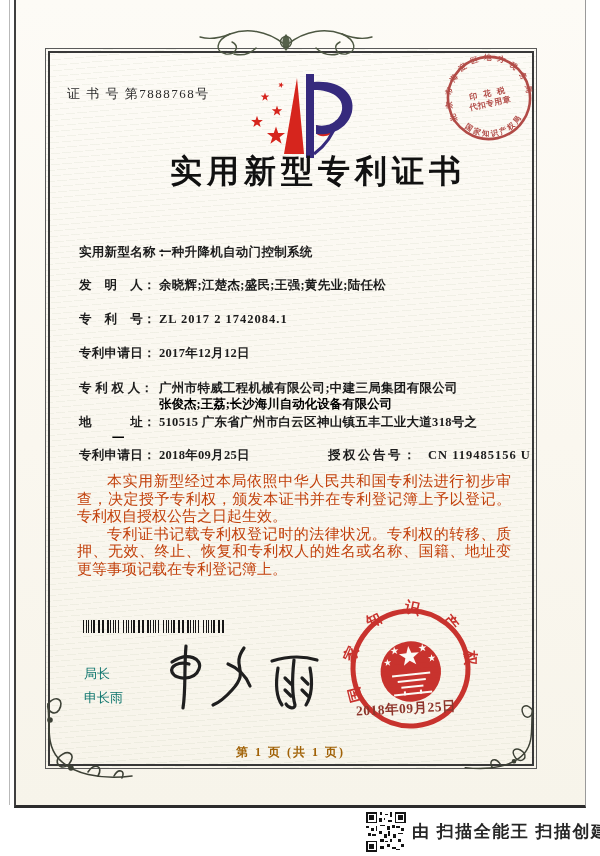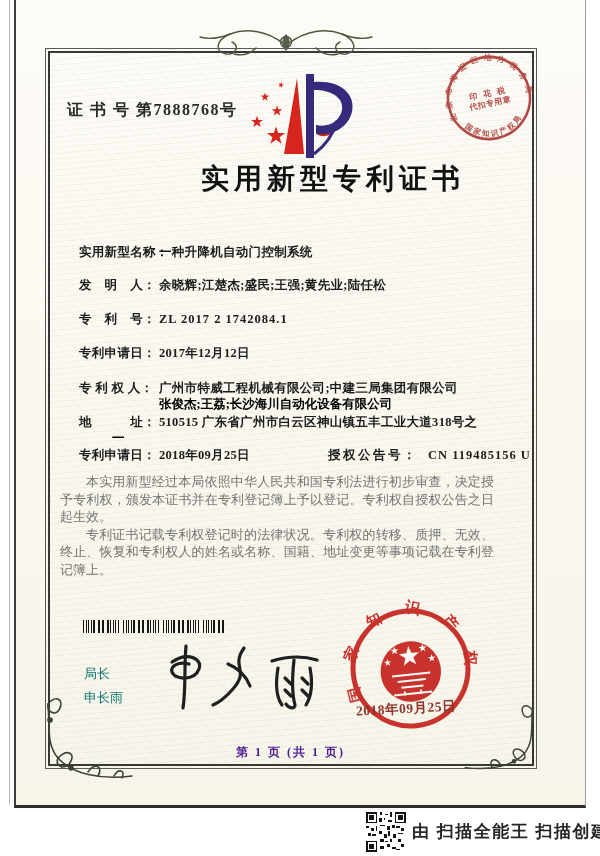--- a/index.html
+++ b/index.html
@@ -14,40 +14,40 @@
     box-sizing:border-box;
   }
   .paper::before{content:"";position:absolute;left:-7px;top:0;width:1px;height:100%;background:#b9b9b9;}
   .frame{
     position:absolute;left:45px;top:48px;width:492px;height:721px;
     border:1px solid #5a5a5a;box-sizing:border-box;
     background:repeating-linear-gradient(175deg, rgba(150,166,130,0.10) 0 0.8px, transparent 0.8px 5.5px);
   }
   .frame::after{content:"";position:absolute;inset:2px;border:2px solid #383838;}
   .abs{position:absolute;white-space:nowrap;}
-  .cert-no{left:67px;top:100px;font-size:16px;letter-spacing:1.5px;font-weight:bold;color:#2a2a2a;}
-  .title{left:170px;top:160px;font-size:28px;font-weight:bold;letter-spacing:5px;color:#111;margin-left:31px;}
+  .cert-no{left:67px;top:85px;font-size:13px;letter-spacing:1.5px;font-weight:normal;color:#2a2a2a;}
+  .title{left:170px;top:150px;font-size:32px;font-weight:bold;letter-spacing:5px;color:#111;}
   .row{left:79px;font-size:12.5px;font-weight:bold;color:#1c1c1c;letter-spacing:0.3px;}
   .row .lbl{display:inline-block;width:80px;}
   .cont{font-size:12.5px;font-weight:bold;color:#000000;}
   .grantno{left:328px;font-size:12.5px;font-weight:bold;}
   .grantno .lbl2{display:inline-block;width:100px;letter-spacing:2.5px;font-family:Liberation Serif, serif;}
   .bodytext{
-    position:absolute;left:60px;top:473px;width:434px;
-    font-size:13px;line-height:17.5px;color:#737373;text-align:justify;
+    position:absolute;left:77px;top:473px;width:434px;
+    font-size:15px;line-height:17.5px;color:#c2410c;text-align:justify;
   }
   .bodytext p{margin:0;text-indent:2em;font-weight:500;}
   .barcode{
     left:83px;top:620px;width:142px;height:13px;
     background:
       repeating-linear-gradient(90deg,#161616 0 1.5px,transparent 1.5px 3px,#161616 3px 4.5px,transparent 4.5px 8px),
       repeating-linear-gradient(90deg,#161616 0 1px,transparent 1px 5px);
   }
   .signoff{left:84px;top:662px;font-family:"Liberation Sans",sans-serif;font-size:13px;font-weight:normal;line-height:24px;color:#0f766e;}
-  .footer{left:236px;top:744px;font-size:12px;letter-spacing:2px;color:#4c1d95;font-weight:bold;}
+  .footer{left:236px;top:744px;font-size:12px;letter-spacing:2px;color:#a16207;font-weight:bold;}
   .seal-date{left:356px;top:700px;font-size:13.5px;font-weight:bold;color:#8d352b;transform:rotate(-3deg);letter-spacing:0.5px;z-index:6;}
   .credit{left:412px;top:820px;font-size:17px;font-weight:600;color:#262626;letter-spacing:1.5px;font-family:"Liberation Sans",sans-serif;}
   svg{position:absolute;overflow:visible;}
   svg text{font-family:"Liberation Serif",serif;}
 </style>
 </head>
 <body>
 
 <div class="paper"></div>
 <div class="frame"></div>

